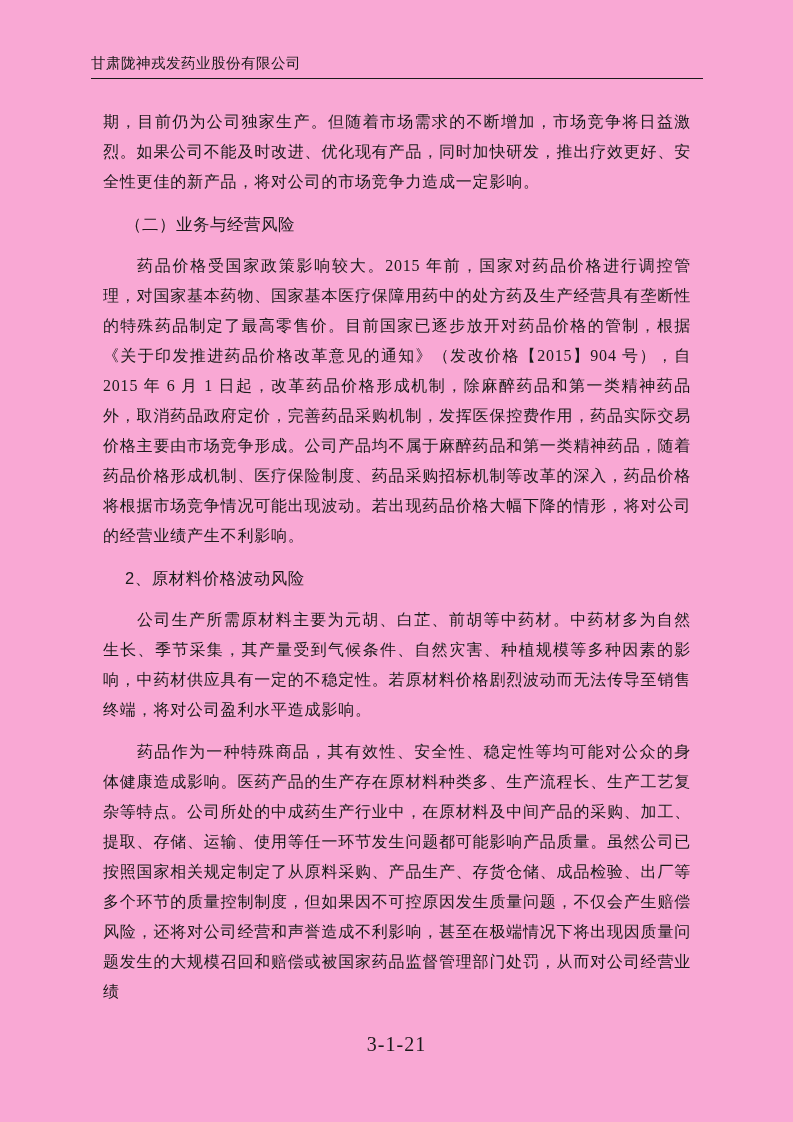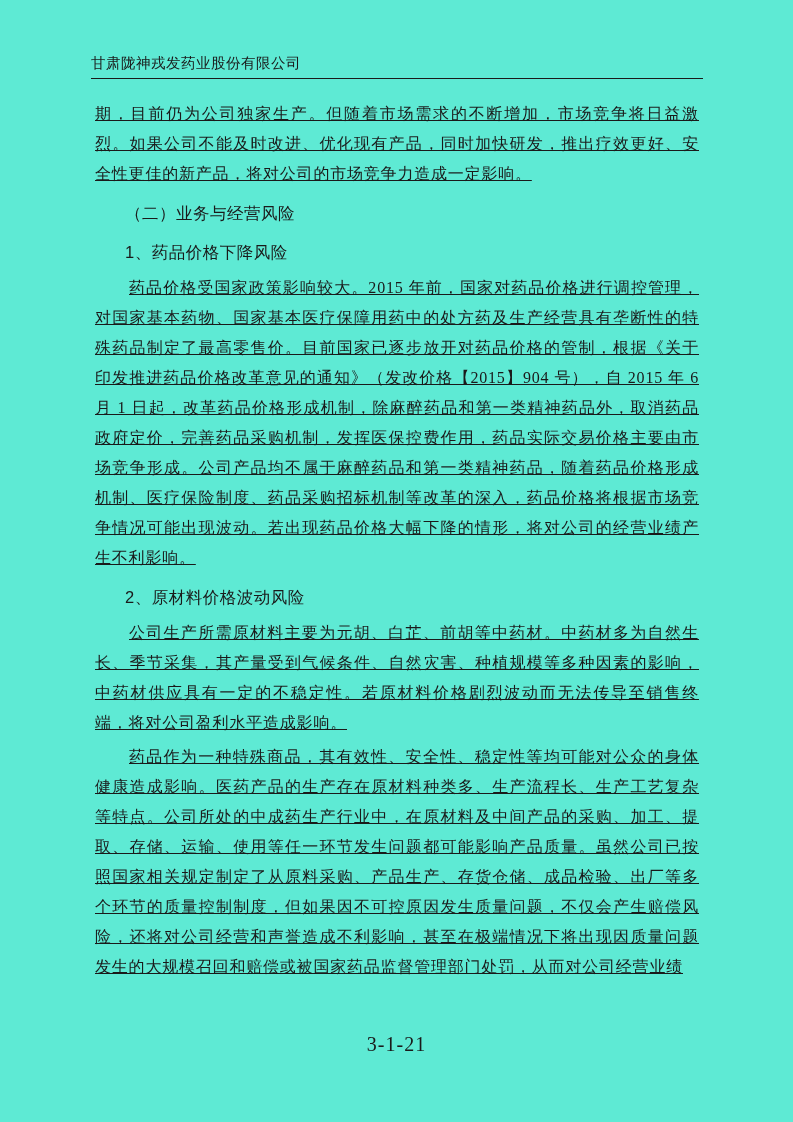--- a/index.html
+++ b/index.html
@@ -5,21 +5,21 @@
   html, body {
     margin: 0;
     padding: 0;
     background: #e9e9e9;
   }
   .page {
     position: relative;
     width: 793px;
     height: 1122px;
     margin: 0 auto;
-    background: #5eead4;
+    background: #f9a8d4;
     overflow: hidden;
     font-family: "Liberation Serif", "DejaVu Serif", serif;
     color: #1a1a1a;
     box-sizing: border-box;
   }
   
   .doc-header {
     position: absolute;
     left: 91px;
     top: 52px;
@@ -38,23 +38,22 @@
     position: absolute;
     left: 91px;
     top: 95px;
     width: 612px;
     font-size: 16px;
     line-height: 30px;
     text-align: justify;
     letter-spacing: 0.8px;
   }
   .para {
-    margin: 4px;
+    margin: 12px;
     text-indent: 34px;
-    text-decoration: underline;
   }
   .para.continuation {
     text-indent: 0;
   }
   .heading {
     font-family: "Liberation Sans", "DejaVu Sans", sans-serif;
     font-weight: 400;
     font-size: 16.5px;
     line-height: 30px;
     margin: 9px 0 6px 0;
@@ -82,21 +81,20 @@
   <div class="doc-header">
     <span>甘肃陇神戎发药业股份有限公司</span>
   </div>
 
   <div class="doc-body">
 
     <p class="para continuation">期，目前仍为公司独家生产。但随着市场需求的不断增加，市场竞争将日益激烈。如果公司不能及时改进、优化现有产品，同时加快研发，推出疗效更好、安全性更佳的新产品，将对公司的市场竞争力造成一定影响。</p>
 
     <h3 class="heading">（二）业务与经营风险</h3>
 
-    <h3 class="heading">1、药品价格下降风险</h3>
 
     <p class="para">药品价格受国家政策影响较大。2015 年前，国家对药品价格进行调控管理，对国家基本药物、国家基本医疗保障用药中的处方药及生产经营具有垄断性的特殊药品制定了最高零售价。目前国家已逐步放开对药品价格的管制，根据《关于印发推进药品价格改革意见的通知》（发改价格【2015】904 号），自 2015 年 6 月 1 日起，改革药品价格形成机制，除麻醉药品和第一类精神药品外，取消药品政府定价，完善药品采购机制，发挥医保控费作用，药品实际交易价格主要由市场竞争形成。公司产品均不属于麻醉药品和第一类精神药品，随着药品价格形成机制、医疗保险制度、药品采购招标机制等改革的深入，药品价格将根据市场竞争情况可能出现波动。若出现药品价格大幅下降的情形，将对公司的经营业绩产生不利影响。</p>
 
     <h3 class="heading">2、原材料价格波动风险</h3>
 
     <p class="para">公司生产所需原材料主要为元胡、白芷、前胡等中药材。中药材多为自然生长、季节采集，其产量受到气候条件、自然灾害、种植规模等多种因素的影响，中药材供应具有一定的不稳定性。若原材料价格剧烈波动而无法传导至销售终端，将对公司盈利水平造成影响。</p>
 
 
     <p class="para">药品作为一种特殊商品，其有效性、安全性、稳定性等均可能对公众的身体健康造成影响。医药产品的生产存在原材料种类多、生产流程长、生产工艺复杂等特点。公司所处的中成药生产行业中，在原材料及中间产品的采购、加工、提取、存储、运输、使用等任一环节发生问题都可能影响产品质量。虽然公司已按照国家相关规定制定了从原料采购、产品生产、存货仓储、成品检验、出厂等多个环节的质量控制制度，但如果因不可控原因发生质量问题，不仅会产生赔偿风险，还将对公司经营和声誉造成不利影响，甚至在极端情况下将出现因质量问题发生的大规模召回和赔偿或被国家药品监督管理部门处罚，从而对公司经营业绩</p>
 

